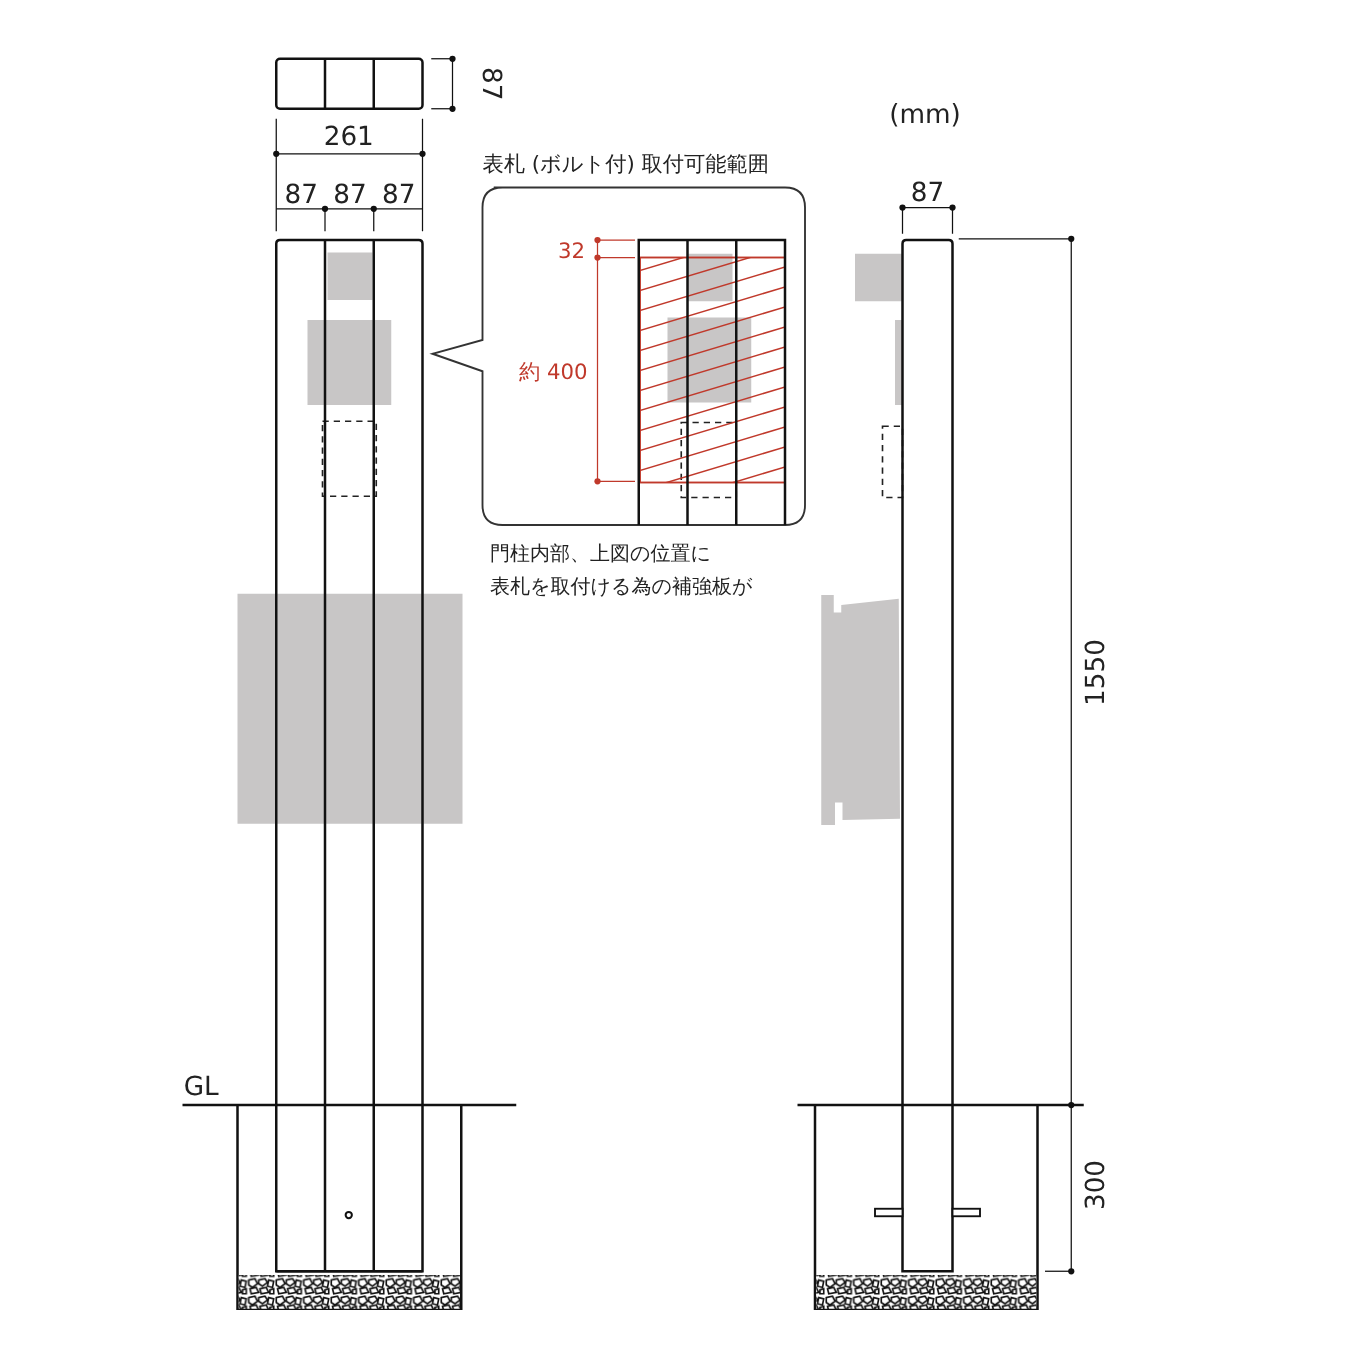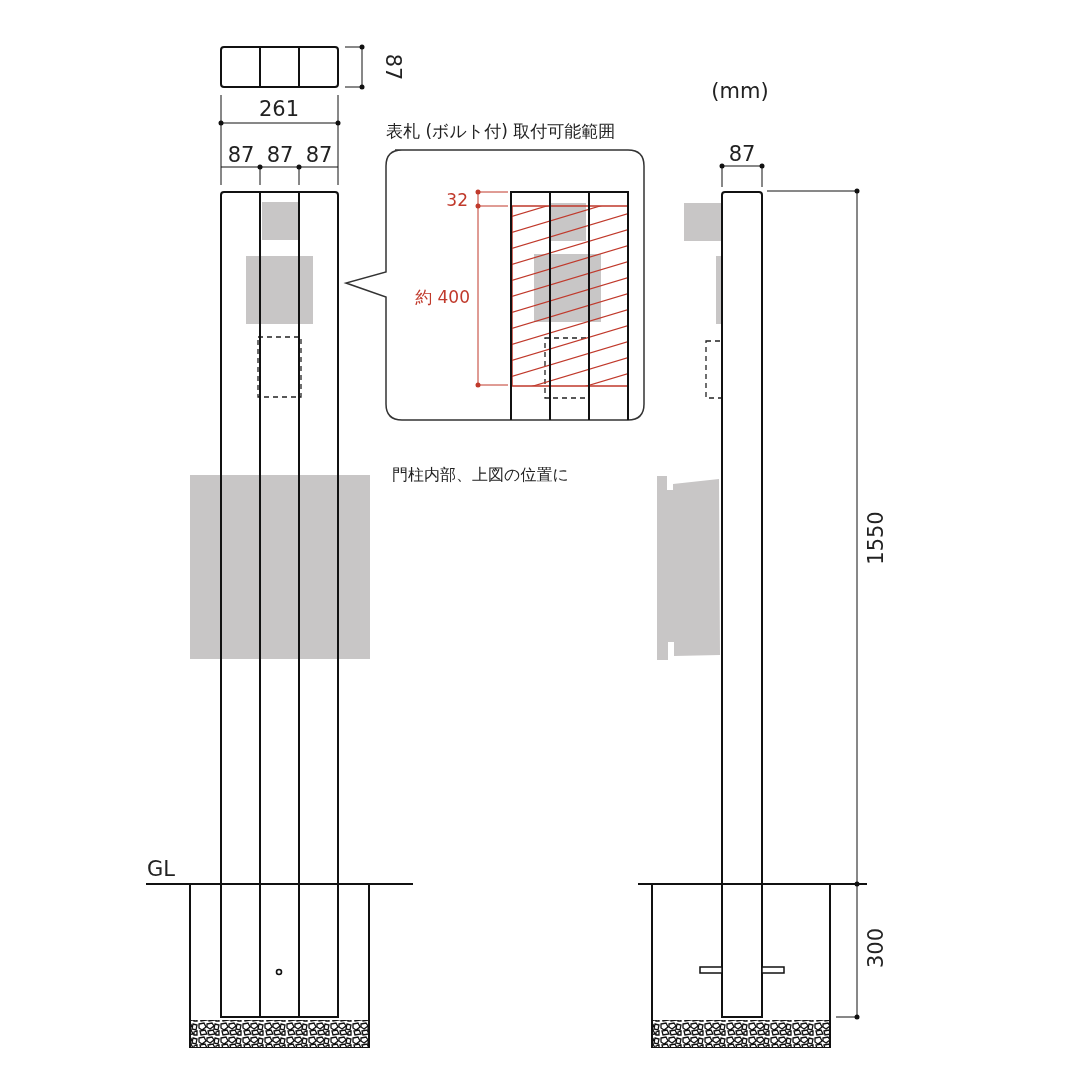--- a/index.html
+++ b/index.html
@@ -5,21 +5,21 @@
   html, body { margin: 0; padding: 0; background: #ffffff; }
   body { width: 1080px; height: 1080px; position: relative; overflow: hidden;
          font-family: "DejaVu Sans", sans-serif; }
   svg { position: absolute; left: 0; top: 0; }
   .dim-text { font-family: "DejaVu Sans", sans-serif; font-size: 21px; fill: #222; }
   .dim-text-red { font-family: "DejaVu Sans", sans-serif; font-size: 17px; fill: #c0392b; }
   .title-text { font-family: "DejaVu Sans", sans-serif; font-size: 17px; fill: #222; }
   .unit-text { font-family: "DejaVu Sans", sans-serif; font-size: 21px; fill: #222; }
   .note { position: absolute; left: 392px; top: 430px; width: 270px;
           font-family: "DejaVu Sans", sans-serif; font-size: 16px; line-height: 26px; color: #222; }
-  .note div { white-space: nowrap; margin-top: 32px; }
+  .note div { white-space: nowrap; }
 </style>
 </head>
 <body>
 
 <svg width="1080" height="1080" viewBox="0 0 1080 1080">
   <defs>
     <pattern id="gravel" patternUnits="userSpaceOnUse" width="22" height="14">
       <rect width="22" height="14" fill="#fff"></rect>
       <path d="M1 2 L6 1 L8 5 L4 8 L1 6 Z M9 2 L14 1 L16 4 L12 7 L9 5 Z M17 2 L21 3 L20 8 L16 7 Z M2 9 L7 8 L9 12 L3 13 Z M10 9 L15 8 L17 12 L11 13 Z M18 10 L21 9 L21 13 L18 13 Z" fill="none" stroke="#111" stroke-width="1.3"></path>
     </pattern>
@@ -145,13 +145,14 @@
   <text class="dim-text" x="0" y="0" text-anchor="middle" transform="translate(883,538) rotate(-90)">1550</text>
   <text class="dim-text" x="0" y="0" text-anchor="middle" transform="translate(883,948) rotate(-90)">300</text>
 
   <text class="title-text" x="386" y="137">表札 (ボルト付) 取付可能範囲</text>
   <text class="dim-text-red" x="468" y="206" text-anchor="end">32</text>
   <text class="dim-text-red" x="470" y="303" text-anchor="end">約 400</text>
 </svg>
 
 <div class="note">
   <div>門柱内部、上図の位置に</div>
+  <div>表札を取付ける為の補強板が</div>
 </div>
 
 </body></html>

